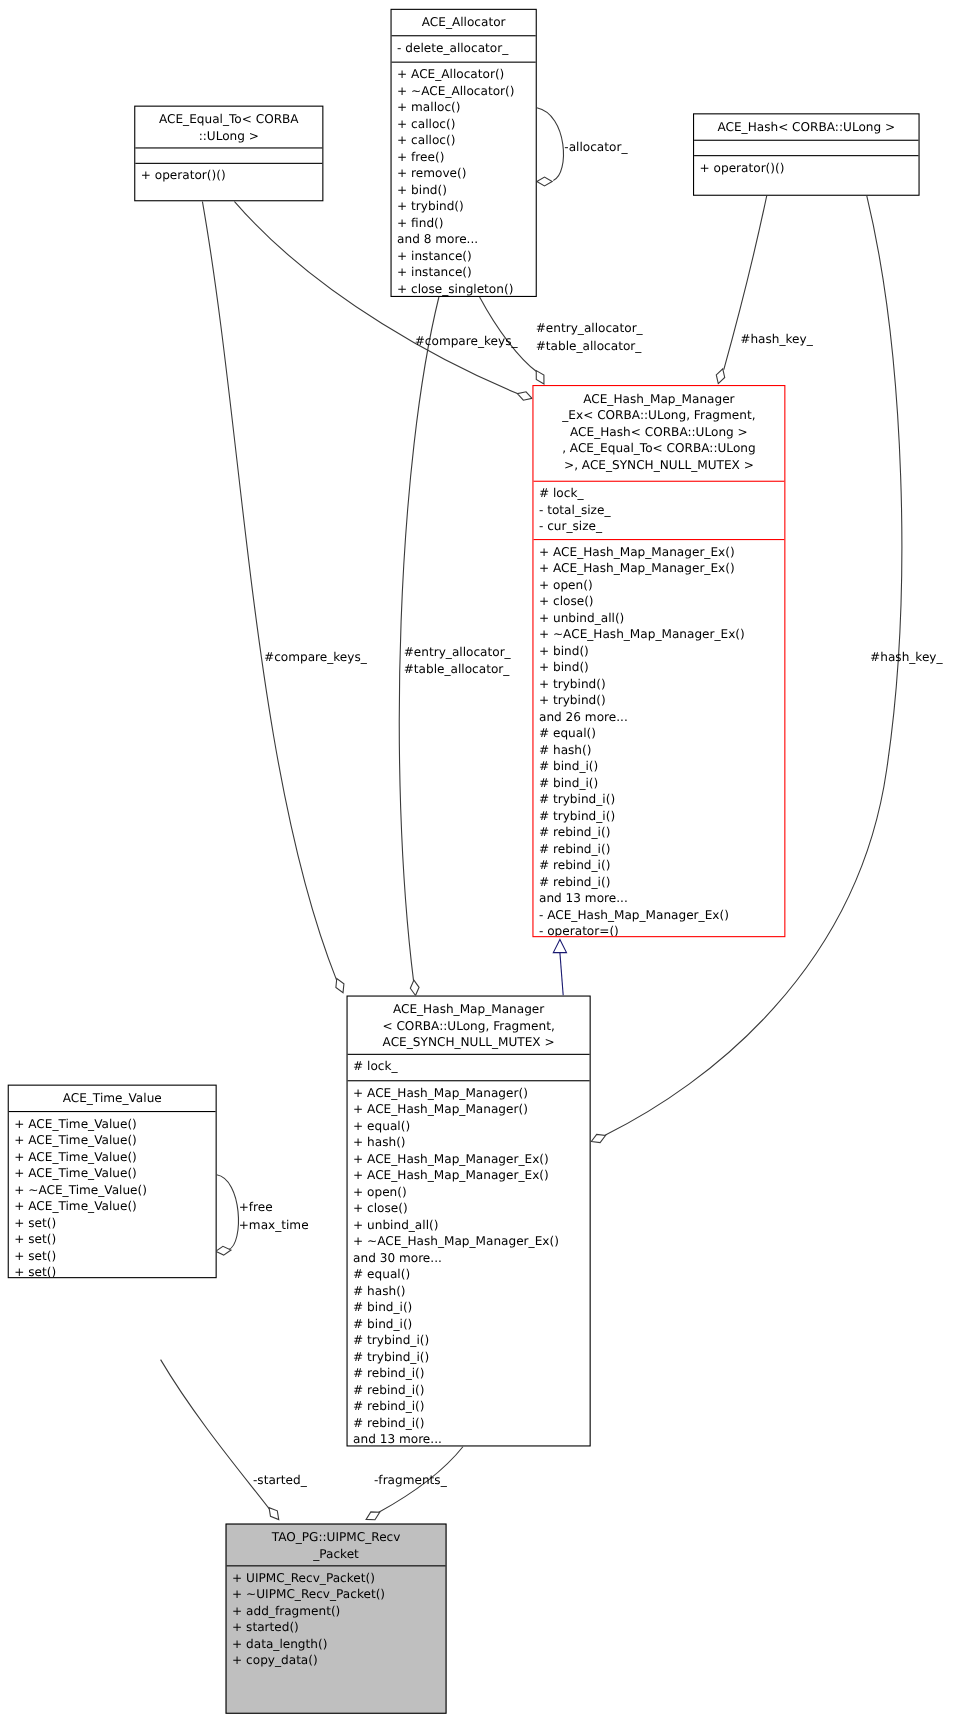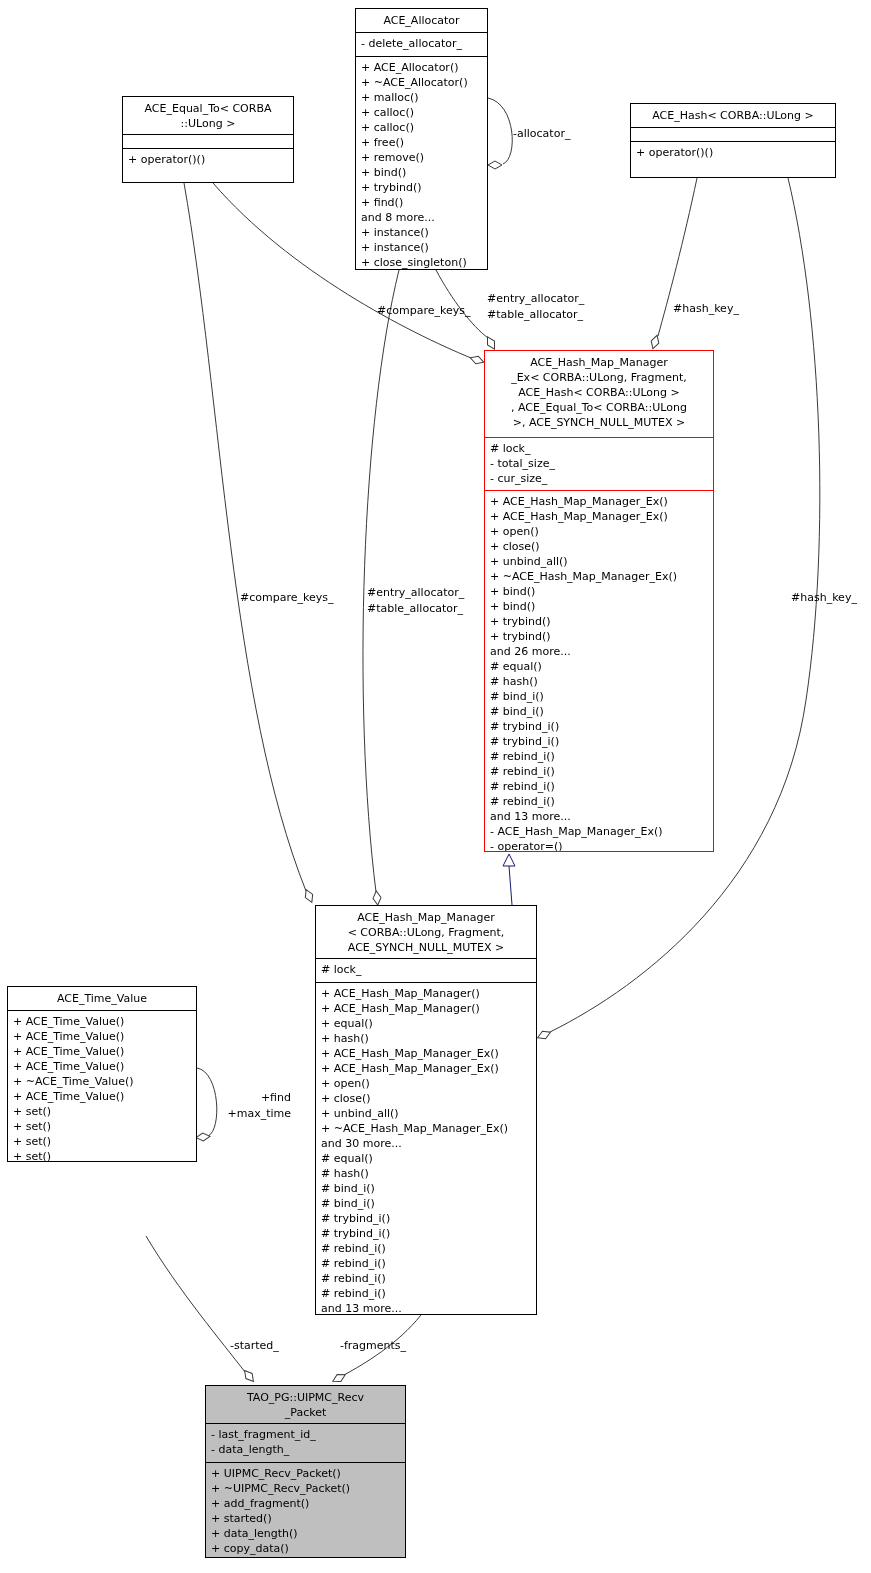--- a/index.html
+++ b/index.html
@@ -16,21 +16,21 @@
   .sec { box-sizing:border-box; overflow:hidden; }
   .title {
     text-align:center; white-space:pre-line; padding:4px 2px;
     line-height:15px; border-bottom:1px solid var(--bc,#000);
   }
   .attrs { padding:3px 5px; line-height:15px; border-bottom:1px solid var(--bc,#000); }
   .methods { padding:3px 5px; line-height:15px; flex:1; }
   .member { white-space:pre; }
   .elabel {
     position:absolute; white-space:pre-line; z-index:3;
-    line-height:16px; text-align:right;
+    line-height:16px; text-align:left;
   }
   path.rel { fill:none; stroke:#3a3a3a; stroke-width:1; }
   polygon.diamond { fill:#ffffff; stroke:#3a3a3a; stroke-width:1; }
   path.inherit { fill:none; stroke:#191970; stroke-width:1; }
   polygon.tri { fill:#ffffff; stroke:#191970; stroke-width:1; }
 </style>
 </head>
 <body>
 
 <div id="canvas">
@@ -197,41 +197,37 @@
         <div class="member">+ set()</div>
         <div class="member">+ set()</div>
         <div class="member">and 33 more...</div>
         <div class="member">- operator()</div>
       </div>
   </div>
 
   <div class="box" style="left:205px;top:1385px;width:201px;height:173px;background:#bfbfbf;">
     <div class="sec title" style="height:38px">TAO_PG::UIPMC_Recv
 _Packet</div>
-    <div class="sec attrs" style="height:39px">
-        <div class="member">- last_fragment_id_</div>
-        <div class="member">- data_length_</div>
-      </div>
     <div class="sec methods">
         <div class="member">+ UIPMC_Recv_Packet()</div>
         <div class="member">+ ~UIPMC_Recv_Packet()</div>
         <div class="member">+ add_fragment()</div>
         <div class="member">+ started()</div>
         <div class="member">+ data_length()</div>
         <div class="member">+ copy_data()</div>
       </div>
   </div>
 
   <div class="elabel" style="left:513px;top:126px;">-allocator_</div>
   <div class="elabel" style="left:377px;top:303px;">#compare_keys_</div>
   <div class="elabel" style="left:487px;top:291px;text-align:left;">#entry_allocator_
 #table_allocator_</div>
   <div class="elabel" style="left:673px;top:301px;">#hash_key_</div>
   <div class="elabel" style="left:240px;top:590px;">#compare_keys_</div>
   <div class="elabel" style="left:367px;top:585px;text-align:left;">#entry_allocator_
 #table_allocator_</div>
   <div class="elabel" style="left:791px;top:590px;">#hash_key_</div>
-  <div class="elabel" style="left:217px;top:1090px;width:74px;">+find
+  <div class="elabel" style="left:217px;top:1090px;width:74px;">+free
 +max_time</div>
   <div class="elabel" style="left:230px;top:1338px;">-started_</div>
   <div class="elabel" style="left:340px;top:1338px;">-fragments_</div>
 
 </div>
 
 </body></html>

